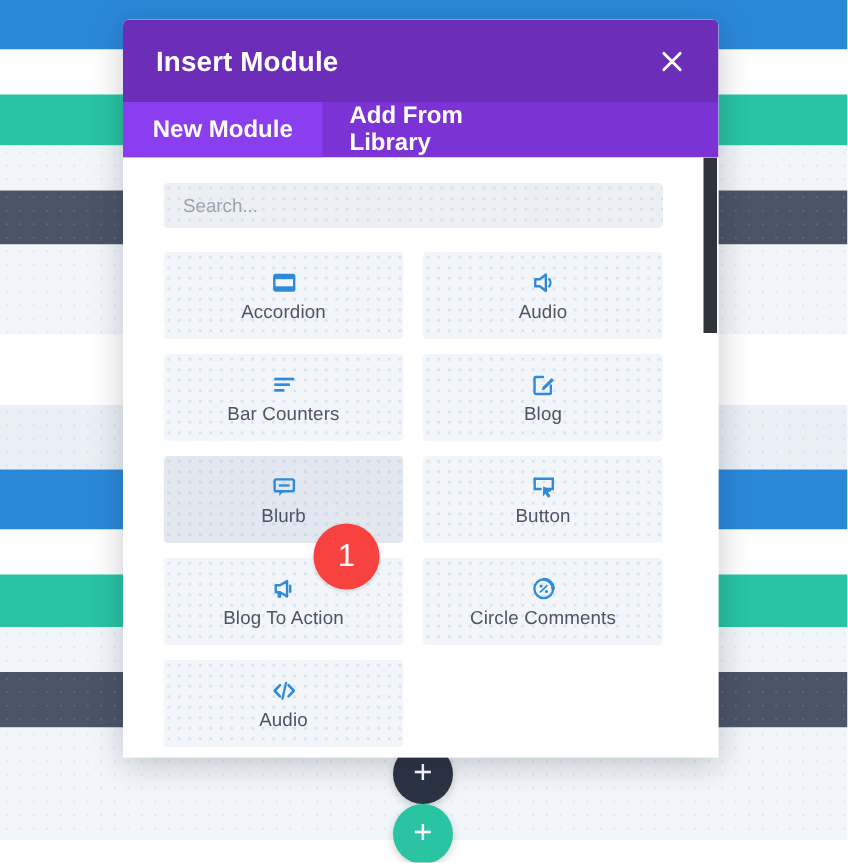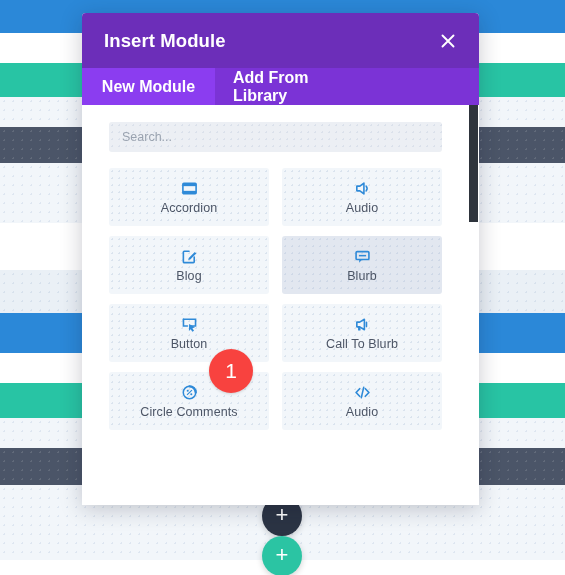--- a/index.html
+++ b/index.html
@@ -209,20 +209,30 @@
       <div class="module-tile">
         <span class="m-icon">
           <svg width="17" height="17" viewBox="0 0 18 18">
               <path d="M3 6.5h3.2L10.5 3.2v11.6L6.2 11.5H3z" fill="none" stroke="#2f8ad8" stroke-width="1.7" stroke-linejoin="round"></path>
               <path d="M12.8 6.4a4 4 0 010 5.2" fill="none" stroke="#2f8ad8" stroke-width="1.6" stroke-linecap="round"></path>
             </svg>
         </span>
         <span class="m-label">Audio</span>
       </div>
 
+      <div class="module-tile">
+        <span class="m-icon">
+          <svg width="17" height="17" viewBox="0 0 18 18">
+              <rect x="2" y="4" width="14" height="1.9" fill="#2f8ad8"></rect>
+              <rect x="2" y="8" width="11" height="1.9" fill="#2f8ad8"></rect>
+              <rect x="2" y="12" width="7" height="1.9" fill="#2f8ad8"></rect>
+            </svg>
+        </span>
+        <span class="m-label">Bar Counters</span>
+      </div>
 
       <div class="module-tile">
         <span class="m-icon">
           <svg width="17" height="17" viewBox="0 0 18 18">
               <path d="M14 9.5V14.5a1 1 0 01-1 1H3.5a1 1 0 01-1-1V4.5a1 1 0 011-1h5" fill="none" stroke="#2f8ad8" stroke-width="1.7" stroke-linecap="round"></path>
               <path d="M8.2 10.6l6.4-6.4 1.6 1.6-6.4 6.4-2.2.6z" fill="#2f8ad8"></path>
             </svg>
         </span>
         <span class="m-label">Blog</span>
       </div>
@@ -250,21 +260,21 @@
       </div>
 
       <div class="module-tile">
         <span class="m-icon">
           <svg width="17" height="17" viewBox="0 0 18 18">
               <path d="M3 6.5h3l5-3v11l-5-3H3z" fill="none" stroke="#2f8ad8" stroke-width="1.7" stroke-linejoin="round"></path>
               <rect x="4.3" y="11.2" width="2.6" height="4.2" rx=".6" fill="#2f8ad8"></rect>
               <path d="M13.2 6.8v4.4" stroke="#2f8ad8" stroke-width="1.7" stroke-linecap="round"></path>
             </svg>
         </span>
-        <span class="m-label">Call To Blurb</span>
+        <span class="m-label">Blog To Action</span>
       </div>
 
       <div class="module-tile">
         <span class="m-icon">
           <svg width="17" height="17" viewBox="0 0 18 18">
               <circle cx="9" cy="9" r="6.6" fill="none" stroke="#2f8ad8" stroke-width="1.6"></circle>
               <path d="M9 2.4A6.6 6.6 0 0115.6 9" fill="none" stroke="#2f8ad8" stroke-width="2.4" stroke-linecap="round"></path>
               <circle cx="7.1" cy="7.1" r="1.1" fill="#2f8ad8"></circle>
               <circle cx="10.9" cy="10.9" r="1.1" fill="#2f8ad8"></circle>
               <path d="M6.4 11.6l5.2-5.2" stroke="#2f8ad8" stroke-width="1.2"></path>

